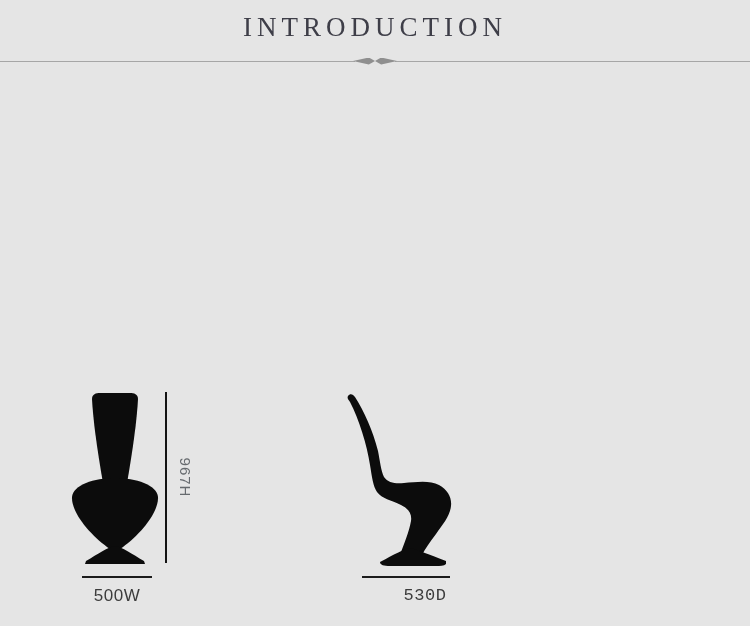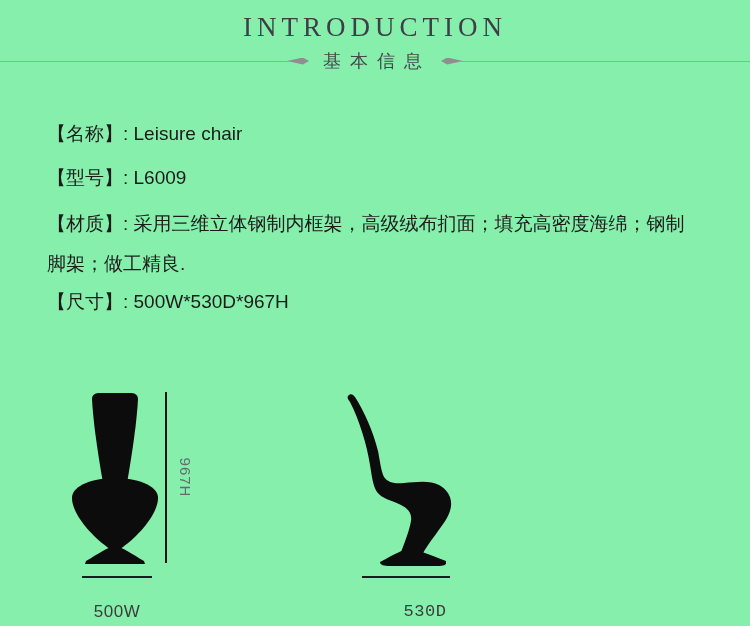--- a/index.html
+++ b/index.html
@@ -1,17 +1,17 @@
 <!DOCTYPE html>
 <html><head>
 <meta charset="utf-8">
 <style>
   html,body{margin:0;padding:0;background:#fff;}
   .page{
-    position:relative;width:750px;height:626px;background:#86efac;overflow:hidden;
+    position:relative;width:750px;height:626px;background:#e5e5e5;overflow:hidden;
     font-family:"Liberation Sans","DejaVu Sans",sans-serif;
   }
   
   .title{
     margin:12px 0 0;text-align:center;
     font-family:"Liberation Serif","DejaVu Serif",serif;
     font-size:27px;font-weight:400;letter-spacing:5px;color:#3e3e48;
   }
   .subtitle-row{display:flex;align-items:center;margin-top:7px;height:22px;}
   .rule{flex:1;display:flex;align-items:center;}
@@ -28,53 +28,43 @@
   
   .abs{position:absolute;}
   .chair-front{left:70px;top:391px;}
   .chair-side{left:340px;top:389px;}
   .dim-vline{left:165px;top:392px;width:2px;height:171px;background:#141414;}
   .dim-vlabel{left:161px;top:392px;width:50px;height:171px;display:flex;align-items:center;justify-content:center;}
   .dim-vlabel span{transform:rotate(90deg);white-space:nowrap;font-size:15px;color:#666a6e;letter-spacing:1px;}
   .dim-hline{top:576px;height:2px;background:#1c1c1c;}
   .dim-hline.left{left:82px;width:70px;}
   .dim-hline.right{left:362px;width:88px;}
-  .dim-hlabel{top:602px;text-align:center;font-size:17px;color:#3c3c3c;letter-spacing:0.5px;}
+  .dim-hlabel{top:586px;text-align:center;font-size:17px;color:#3c3c3c;letter-spacing:0.5px;}
   .dim-hlabel.left{left:77px;width:80px;}
   .dim-hlabel.right{left:380px;width:90px;font-family:Liberation Mono, monospace;}
   .silhouette{fill:#0c0c0c;}
 </style>
 </head>
 <body>
 
 <div class="page">
 
   <h1 class="title">INTRODUCTION</h1>
 
   <div class="subtitle-row">
     <div class="rule">
       <div class="bar"></div>
       <div class="diamond point-right"></div>
     </div>
-    <span class="subtitle">基本信息</span>
     <div class="rule">
       <div class="diamond point-left"></div>
       <div class="bar"></div>
     </div>
   </div>
 
-  <div class="specs">
-    <p class="spec">【名称】: Leisure chair</p>
-    <p class="spec">【型号】: L6009</p>
-    <p class="spec spec-material">
-      <span class="mline">【材质】: 采用三维立体钢制内框架，高级绒布扪面；填充高密度海绵；钢制</span>
-      <span class="mline">脚架；做工精良.</span>
-    </p>
-    <p class="spec">【尺寸】: 500W*530D*967H</p>
-  </div>
 
   <svg class="abs chair-front" width="90" height="175" viewBox="0 0 90 175" aria-hidden="true">
     <path class="silhouette" d="M 22,8 C 22,3 26,2 30,2 L 60,2 C 64,2 68,3 68,8
       C 67,28 63,58 57,92 L 33,92 C 27,58 23,28 22,8 Z"></path>
     <path class="silhouette" d="M 45,87 C 24,87 3,94 2,106 C 1,122 22,146 40,158
       L 50,158 C 68,146 89,122 88,106 C 87,94 66,87 45,87 Z"></path>
     <path class="silhouette" d="M 16,170 C 28,163 38,156 45,155 C 52,156 62,163 74,170
       L 75,173 L 15,173 Z"></path>
   </svg>
 

